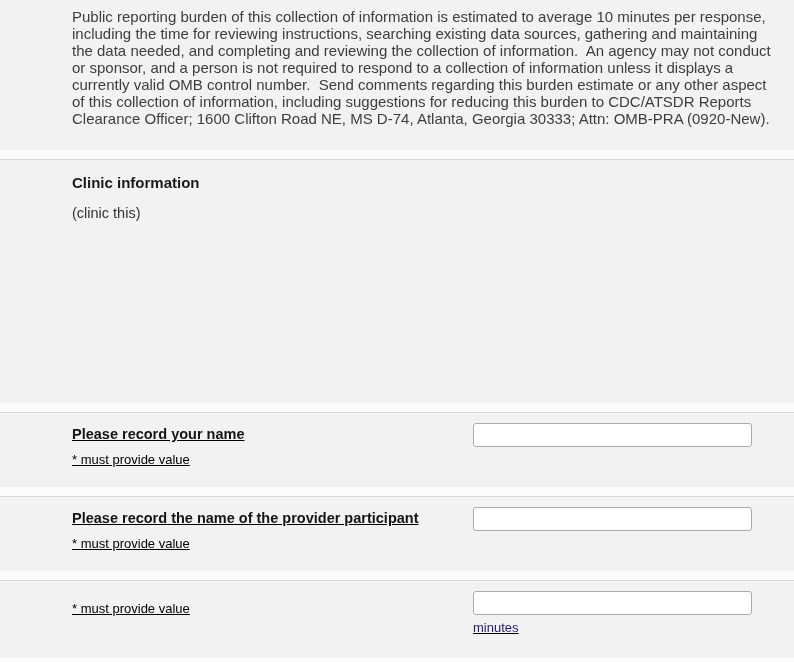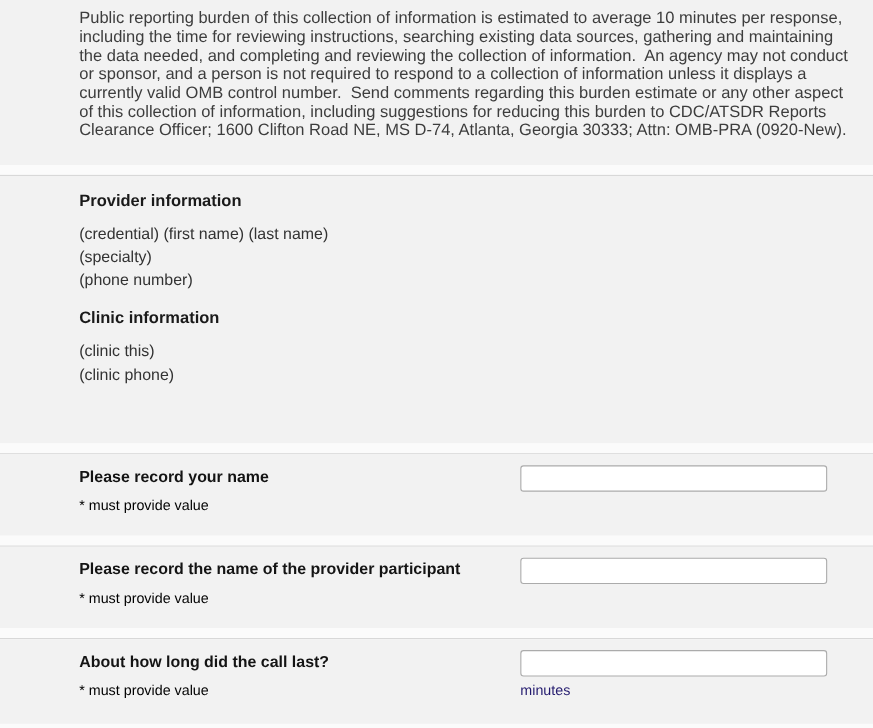--- a/index.html
+++ b/index.html
@@ -41,20 +41,21 @@
     color: #333333;
     line-height: 21px;
   }
 
   
   .question-row {
     height: 74px;
     padding: 10px 20px 0 72px;
     display: flex;
     align-items: flex-start;
+    text-decoration: underline;
   }
   #sec-q3 { height: 77px; }
   .q-left { width: 401px; flex: 0 0 401px; }
   .q-label {
     padding-top: 3px;
     font-size: 14.5px;
     font-weight: bold;
     color: #141414;
   }
   .q-required {
@@ -84,29 +85,22 @@
 </head>
 <body>
 
 <div class="section" id="sec-omb">
   <p class="omb-text">Public reporting burden of this collection of information is estimated to average 10 minutes per response, including the time for reviewing instructions, searching existing data sources, gathering and maintaining the data needed, and completing and reviewing the collection of information.  An agency may not conduct or sponsor, and a person is not required to respond to a collection of information unless it displays a currently valid OMB control number.  Send comments regarding this burden estimate or any other aspect of this collection of information, including suggestions for reducing this burden to CDC/ATSDR Reports Clearance Officer; 1600 Clifton Road NE, MS D-74, Atlanta, Georgia 30333; Attn: OMB-PRA (0920-New).</p>
 </div>
 <div class="sep"></div>
 
 <div class="section" id="sec-info">
   <div class="info-group">
-    <div class="info-title">Provider information</div>
-    <div class="info-line">(credential) (first name) (last name)</div>
-    <div class="info-line">(specialty)</div>
-    <div class="info-line">(phone number)</div>
-  </div>
-  <div class="info-group">
     <div class="info-title">Clinic information</div>
     <div class="info-line">(clinic this)</div>
-    <div class="info-line">(clinic phone)</div>
   </div>
 </div>
 <div class="sep"></div>
 
 <div class="section question-row" id="sec-q1">
   <div class="q-left">
     <div class="q-label">Please record your name</div>
     <div class="q-required">* must provide value</div>
   </div>
   <div class="q-right">
@@ -121,20 +115,19 @@
     <div class="q-required">* must provide value</div>
   </div>
   <div class="q-right">
     <input type="text" class="text-input" value="" style="">
   </div>
 </div>
 <div class="sep"></div>
 
 <div class="section question-row" id="sec-q3">
   <div class="q-left">
-    <div class="q-label">About how long did the call last?</div>
     <div class="q-required">* must provide value</div>
   </div>
   <div class="q-right">
     <input type="text" class="text-input" value="" style="">
     <div class="q-unit">minutes</div>
   </div>
 </div>
 
 </body></html>

